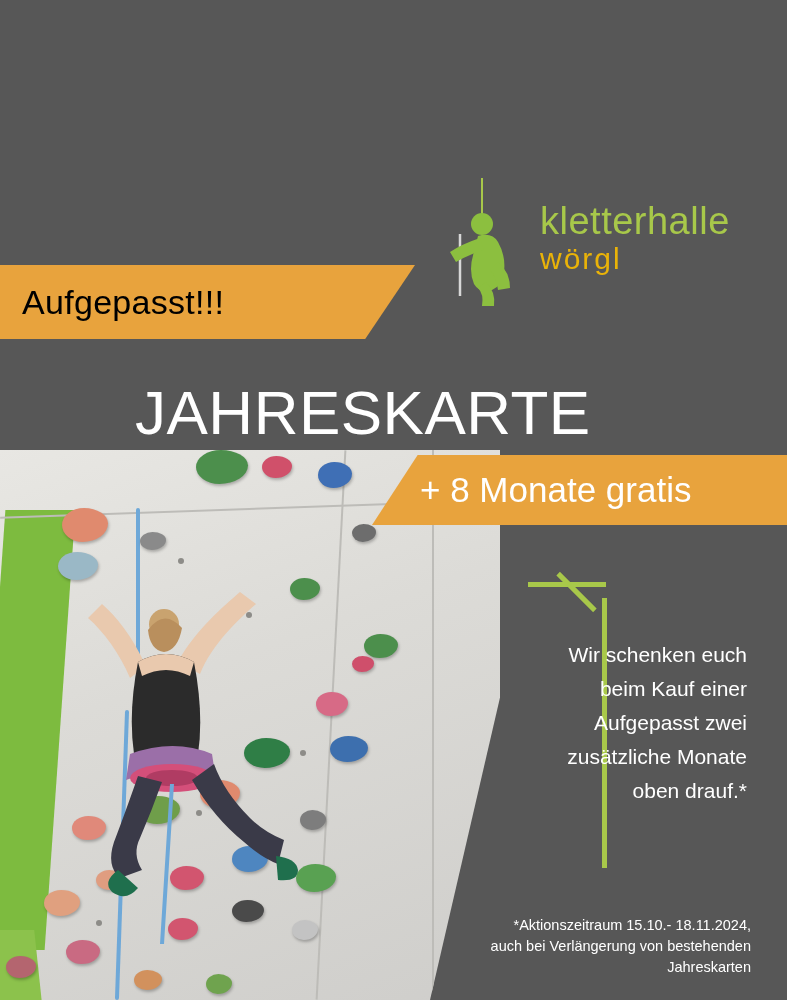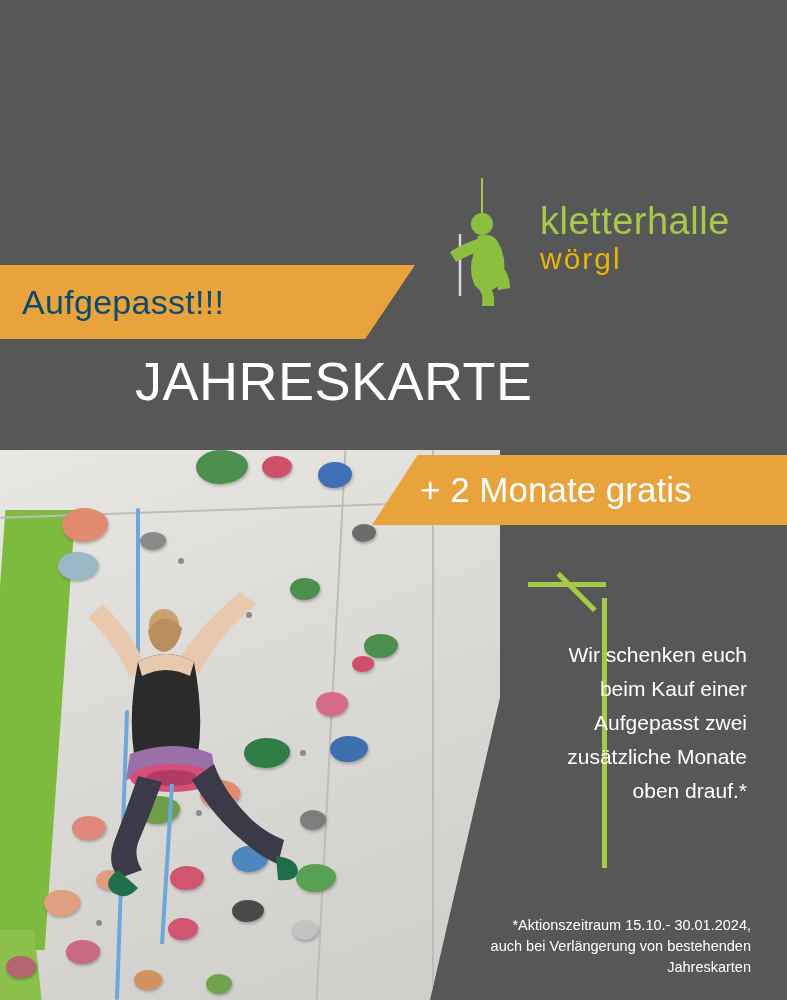--- a/index.html
+++ b/index.html
@@ -48,34 +48,34 @@
     left: 0;
     top: 265px;
     width: 415px;
     height: 74px;
     background: #e8a33d;
     clip-path: polygon(0 0, 100% 0, 88% 100%, 0 100%);
     display: flex;
     align-items: center;
   }
   .banner-aufgepasst span {
-    color: #0c4a6e;
+    color: #000000;
     font-size: 34px;
     font-weight: 500;
     padding-left: 22px;
     letter-spacing: 0.3px;
   }
 
   
   .headline {
     position: absolute;
     left: 135px;
-    top: 353px;
+    top: 380px;
     color: #ffffff;
-    font-size: 54px;
+    font-size: 62px;
     font-weight: 500;
     letter-spacing: 0.5px;
     line-height: 1.05;
   }
 
   
   .photo {
     position: absolute;
     left: 0;
     top: 450px;
@@ -296,26 +296,26 @@
     </div>
   </div>
 
   <div class="banner-aufgepasst">
     <span>Aufgepasst!!!</span>
   </div>
 
   <div class="headline">JAHRESKARTE</div>
 
   <div class="banner-monate">
-    <span>+ 2 Monate gratis</span>
+    <span>+ 8 Monate gratis</span>
   </div>
 
   <div class="bracket">
     <div class="bracket-line-h"></div>
     <div class="bracket-diag"></div>
     <div class="bracket-vert"></div>
   </div>
 
   <div class="body-copy">Wir schenken euch beim Kauf einer Aufgepasst zwei zusätzliche Monate oben drauf.*</div>
 
-  <div class="footnote">*Aktionszeitraum 15.10.- 30.01.2024, auch bei Verlängerung von bestehenden Jahreskarten</div>
+  <div class="footnote">*Aktionszeitraum 15.10.- 18.11.2024, auch bei Verlängerung von bestehenden Jahreskarten</div>
 
 </div>
 
 </body></html>

